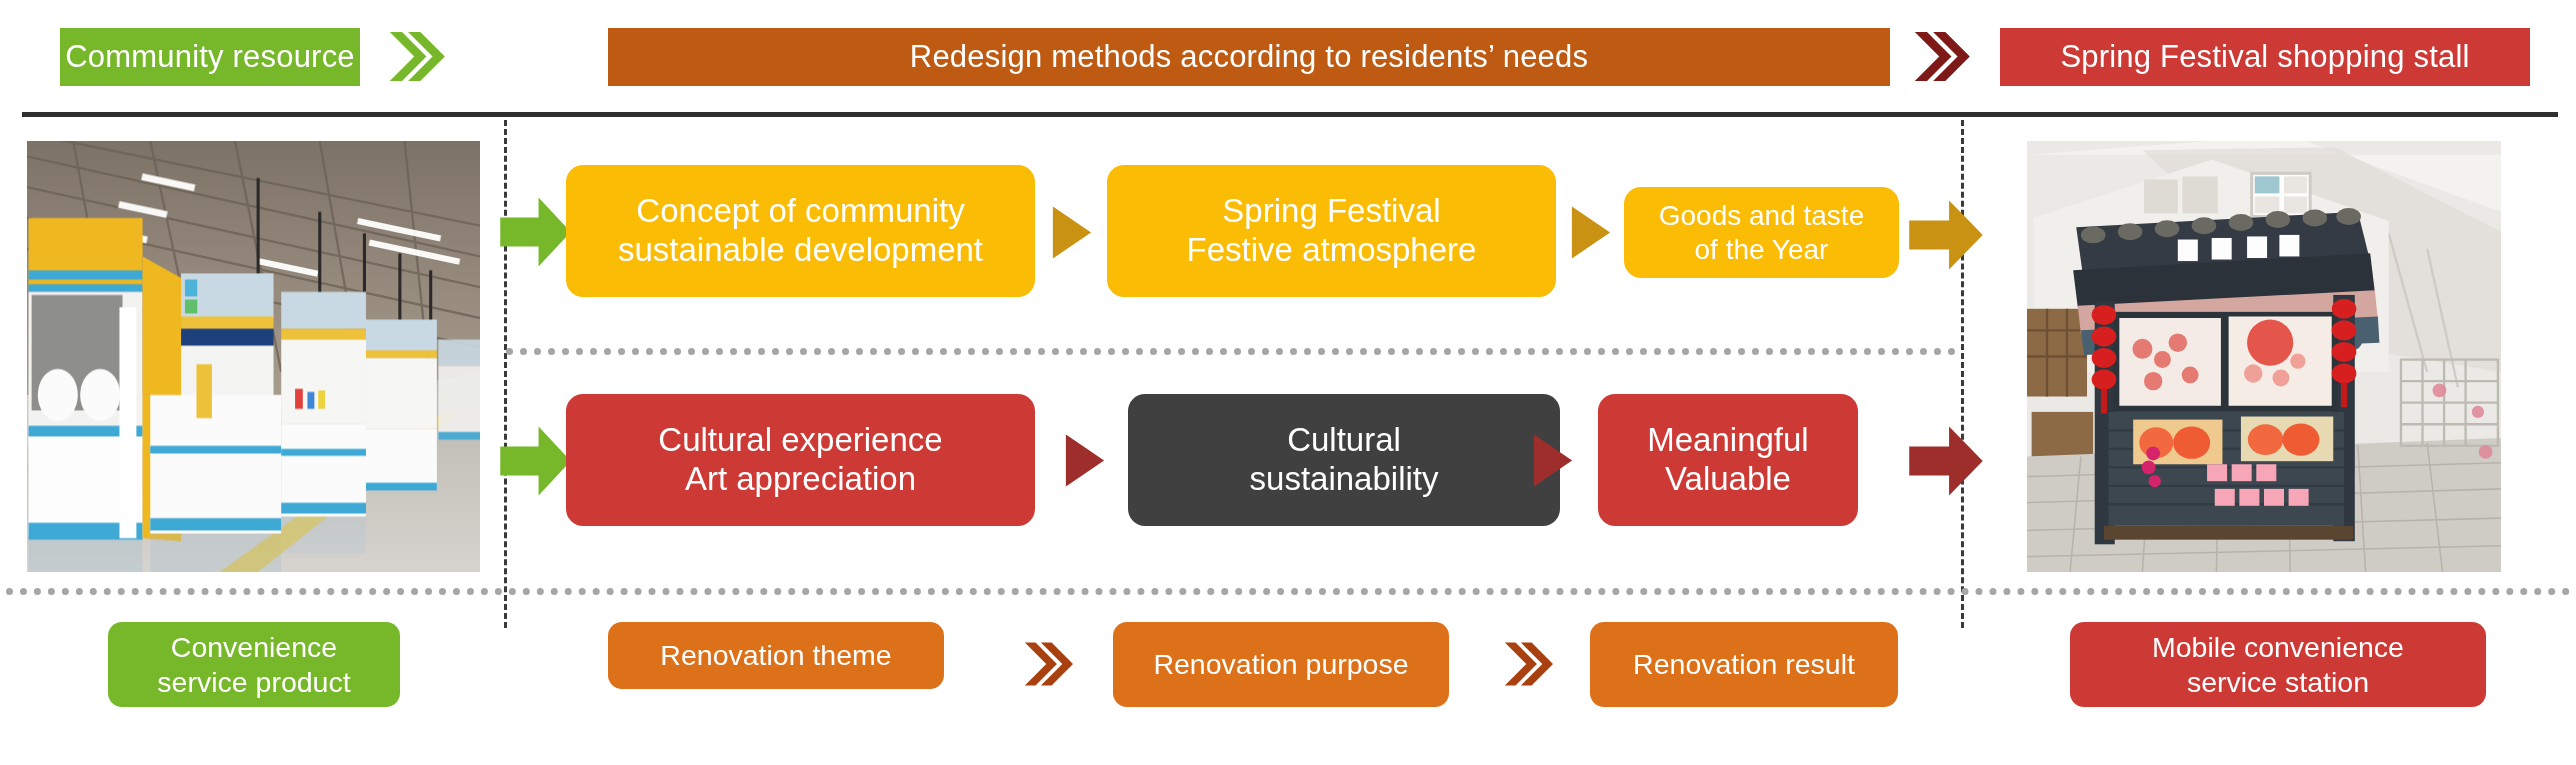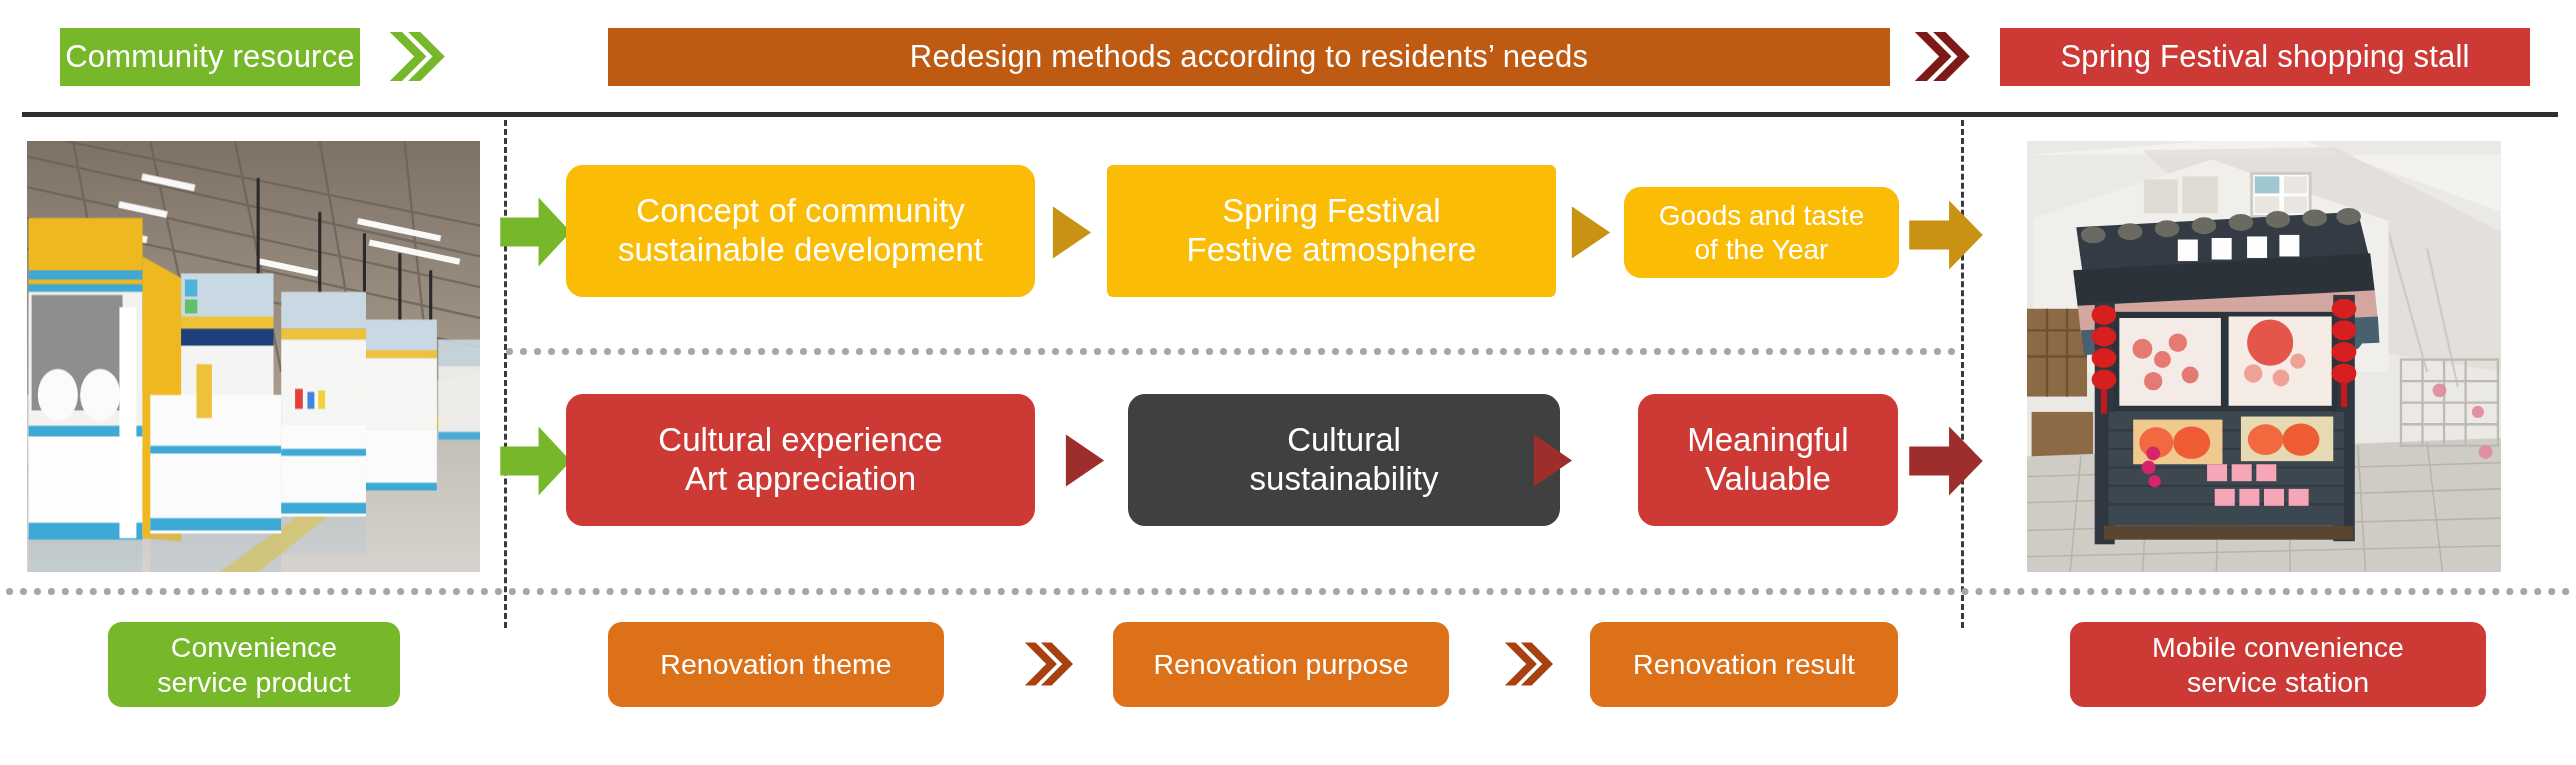--- a/index.html
+++ b/index.html
@@ -34,33 +34,33 @@
   #photo-right{left:2027px;top:141px;width:474px;height:431px;}
 
   
   .pbox{position:absolute;display:flex;align-items:center;justify-content:center;
         text-align:center;color:#fff;border-radius:17px;font-size:33px;line-height:1.18;
         padding:0 10.8px;box-sizing:border-box;}
   .pbox.small{font-size:28px;}
 
   
   #box-y1{left:566px;top:165px;width:469px;height:132px;background:#fbbc05;}
-  #box-y2{left:1107px;top:165px;width:449px;height:132px;background:#fbbc05;border-radius:6px;}
+  #box-y2{left:1107px;top:165px;width:449px;height:132px;background:#fbbc05;}
   #box-y3{left:1624px;top:187px;width:275px;height:91px;background:#fbbc05;}
   
   #box-r1{left:566px;top:394px;width:469px;height:132px;background:#cd3a36;}
   #box-r2{left:1128px;top:394px;width:432px;height:132px;background:#404040;}
-  #box-r3{left:1598px;top:394px;width:260px;height:132px;background:#cd3a36;margin-left:40px;}
+  #box-r3{left:1598px;top:394px;width:260px;height:132px;background:#cd3a36;}
 
   
   .lbox{position:absolute;display:flex;align-items:center;justify-content:center;
         text-align:center;color:#fff;border-radius:14px;font-size:28.5px;line-height:1.2;
         padding:0 9.2px;box-sizing:border-box;}
   #lbl-convenience{left:108px;top:622px;width:292px;height:85px;background:#76b82a;}
-  #lbl-theme{left:608px;top:622px;width:336px;height:85px;background:#dd7119;}
+  #lbl-theme{left:608px;top:622px;width:336px;height:67px;background:#dd7119;}
   #lbl-purpose{left:1113px;top:622px;width:336px;height:85px;background:#dd7119;}
   #lbl-result{left:1590px;top:622px;width:308px;height:85px;background:#dd7119;text-align:center;}
   #lbl-station{left:2070px;top:622px;width:416px;height:85px;background:#cd3a36;}
 
   
   .arrow{position:absolute;}
   .arrow svg{display:block;}
   .tri{position:absolute;}
   .tri svg{display:block;}
 </style>

